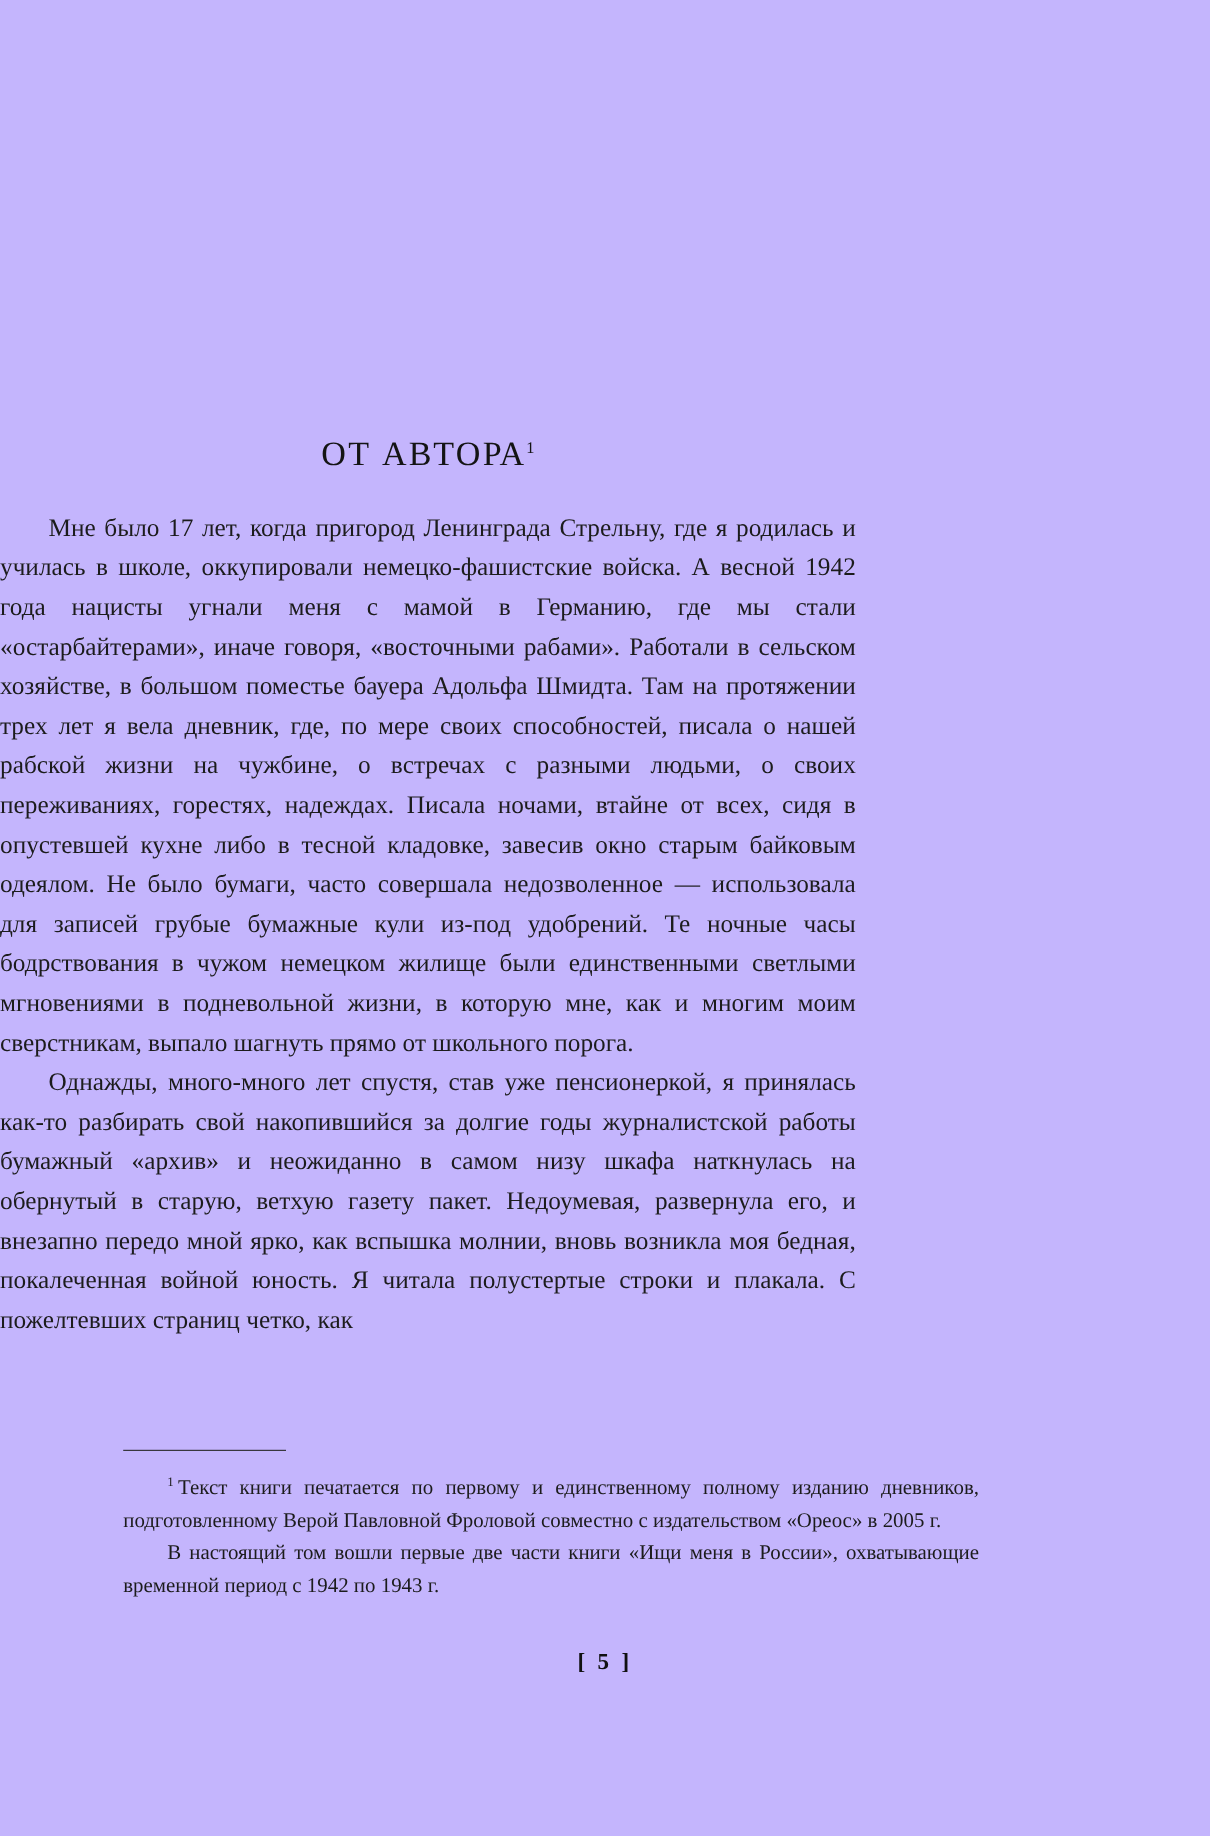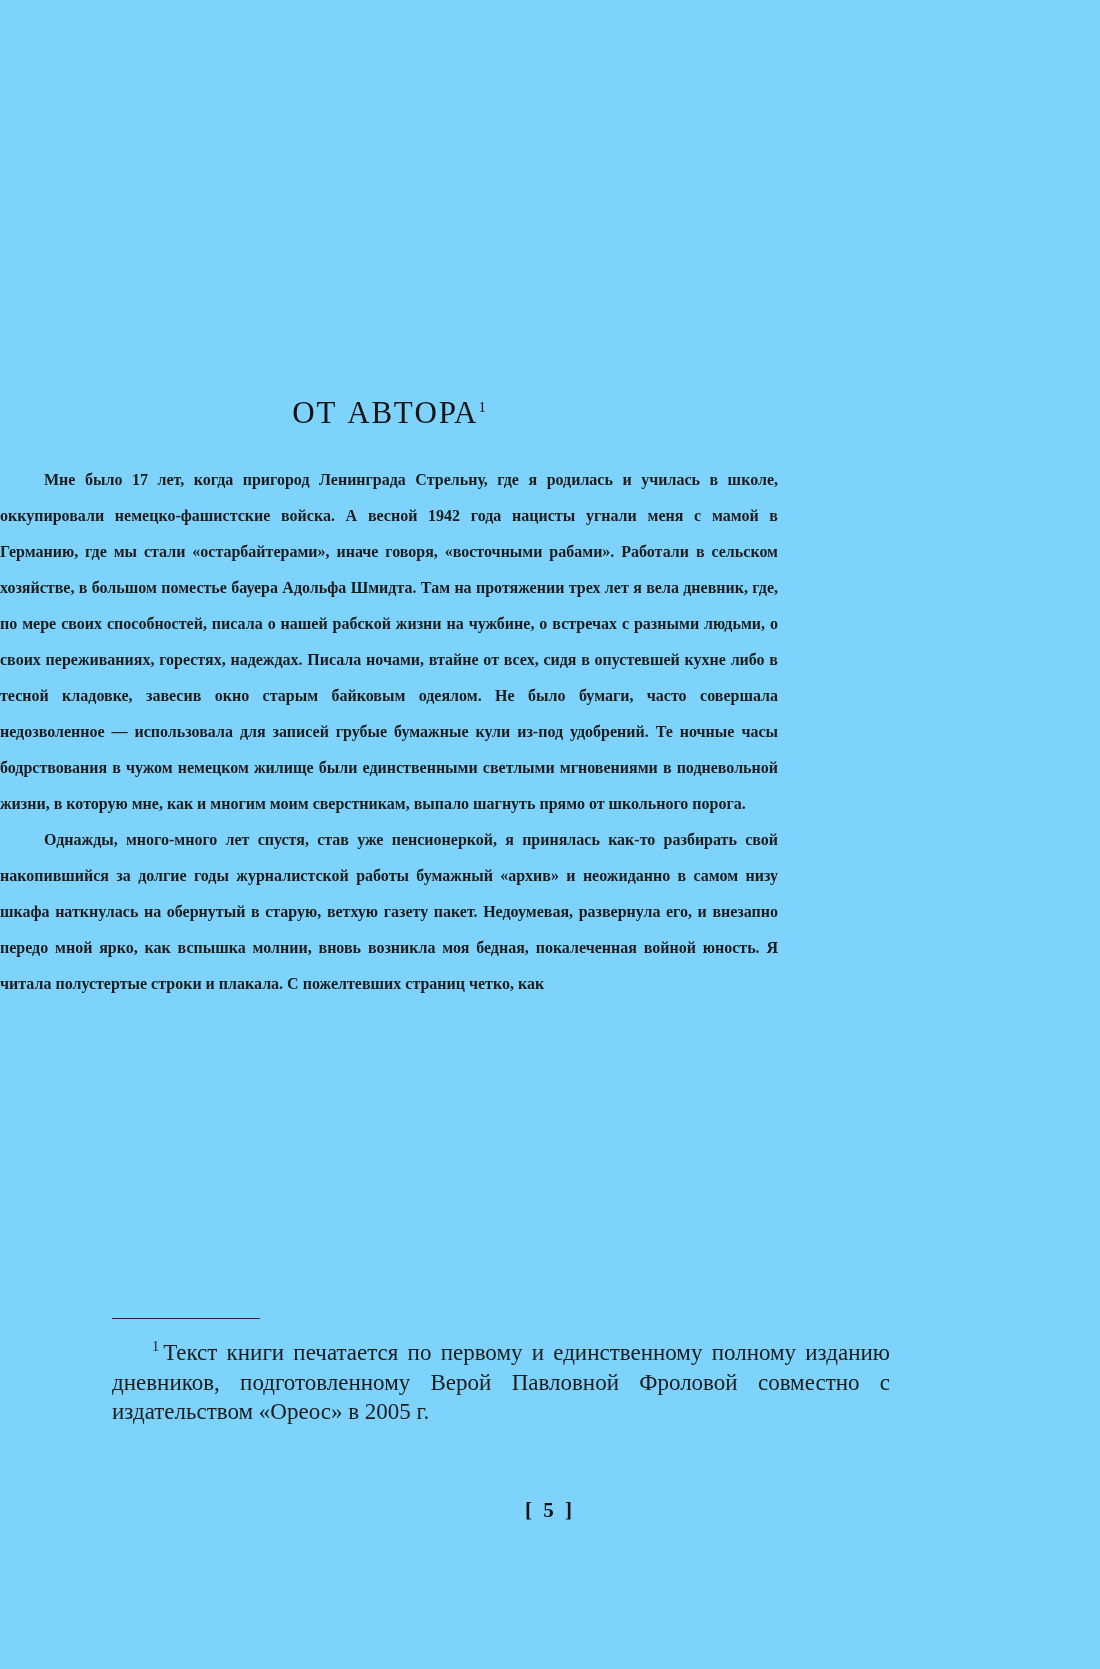--- a/index.html
+++ b/index.html
@@ -4,21 +4,21 @@
 <style>
   html, body {
     margin: 0;
     padding: 0;
     background: #ffffff;
   }
   .page {
     position: relative;
     width: 1100px;
     height: 1669px;
-    background: #7dd3fc;
+    background: #c4b5fd;
     margin: 0 auto;
     overflow: hidden;
     font-family: "Liberation Serif", "DejaVu Serif", serif;
     color: #1a1a1a;
   }
   h1.chapter-title {
     font-size: 31px;
     font-weight: normal;
     letter-spacing: 2.0px;
     text-align: center;
@@ -38,47 +38,46 @@
   }
   .body-copy {
     position: absolute;
     top: 462px;
     left: 0;
     width: 778px;
   }
   p.para {
     margin: 0;
     padding: 0;
-    font-size: 16px;
+    font-size: 23px;
     line-height: 36.0px;
     text-align: justify;
     text-indent: 44px;
     text-justify: inter-word;
     hyphens: manual;
     color: #1c1c1c;
-    font-weight: bold;
   }
   .footnote-rule {
     position: absolute;
     left: 112px;
     top: 1318px;
     width: 148px;
     height: 0;
     border-top: 1.6px solid #2a2a2a;
   }
   .footnotes {
     position: absolute;
     left: 112px;
     top: 1338px;
     width: 778px;
   }
   p.footnote {
     margin: 0;
     padding: 0;
-    font-size: 23px;
+    font-size: 19.0px;
     line-height: 29.5px;
     text-align: justify;
     text-indent: 40px;
     color: #1c1c1c;
   }
   p.footnote sup {
     font-size: 0.62em;
     vertical-align: super;
     line-height: 0;
     margin-right: 4px;
@@ -104,17 +103,18 @@
 
   <div class="body-copy">
     <p class="para">Мне было 17 лет, когда пригород Ленинграда Стрельну, где я ро­дилась и училась в школе, оккупировали немецко-фашистские войска. А весной 1942 года нацисты угнали меня с мамой в Германию, где мы стали «остарбайтерами», иначе говоря, «восточными рабами». Работа­ли в сельском хозяйстве, в большом поместье бауера Адольфа Шмидта. Там на протяжении трех лет я вела дневник, где, по мере своих способ­ностей, писала о нашей рабской жизни на чужбине, о встречах с раз­ными людьми, о своих переживаниях, горестях, надеждах. Писала но­чами, втайне от всех, сидя в опустевшей кухне либо в тесной кладовке, завесив окно старым байковым одеялом. Не было бумаги, часто совер­шала недозволенное — использовала для записей грубые бумажные кули из-под удобрений. Те ночные часы бодрствования в чужом не­мецком жилище были единственными светлыми мгновениями в под­невольной жизни, в которую мне, как и многим моим сверстникам, вы­пало шагнуть прямо от школьного порога.</p>
     <p class="para">Однажды, много-много лет спустя, став уже пенсионеркой, я при­нялась как-то разбирать свой накопившийся за долгие годы журналист­ской работы бумажный «архив» и неожиданно в самом низу шкафа наткнулась на обернутый в старую, ветхую газету пакет. Недоумевая, развернула его, и внезапно передо мной ярко, как вспышка молнии, вновь возникла моя бедная, покалеченная войной юность. Я читала полустертые строки и плакала. С пожелтевших страниц четко, как</p>
   </div>
 
   <div class="footnote-rule"></div>
 
   <div class="footnotes">
     <p class="footnote"><sup>1</sup><span>Текст книги печатается по первому и единственному полному изданию дневников, подготовленному Верой Павловной Фроловой совместно с издатель­ством «Ореос» в 2005 г.</span></p>
+    <p class="footnote"><span>В настоящий том вошли первые две части книги «Ищи меня в России», охва­тывающие временной период с 1942 по 1943 г.</span></p>
   </div>
 
   <div class="folio">[ 5 ]</div>
 
 </div>
 
 </body></html>

